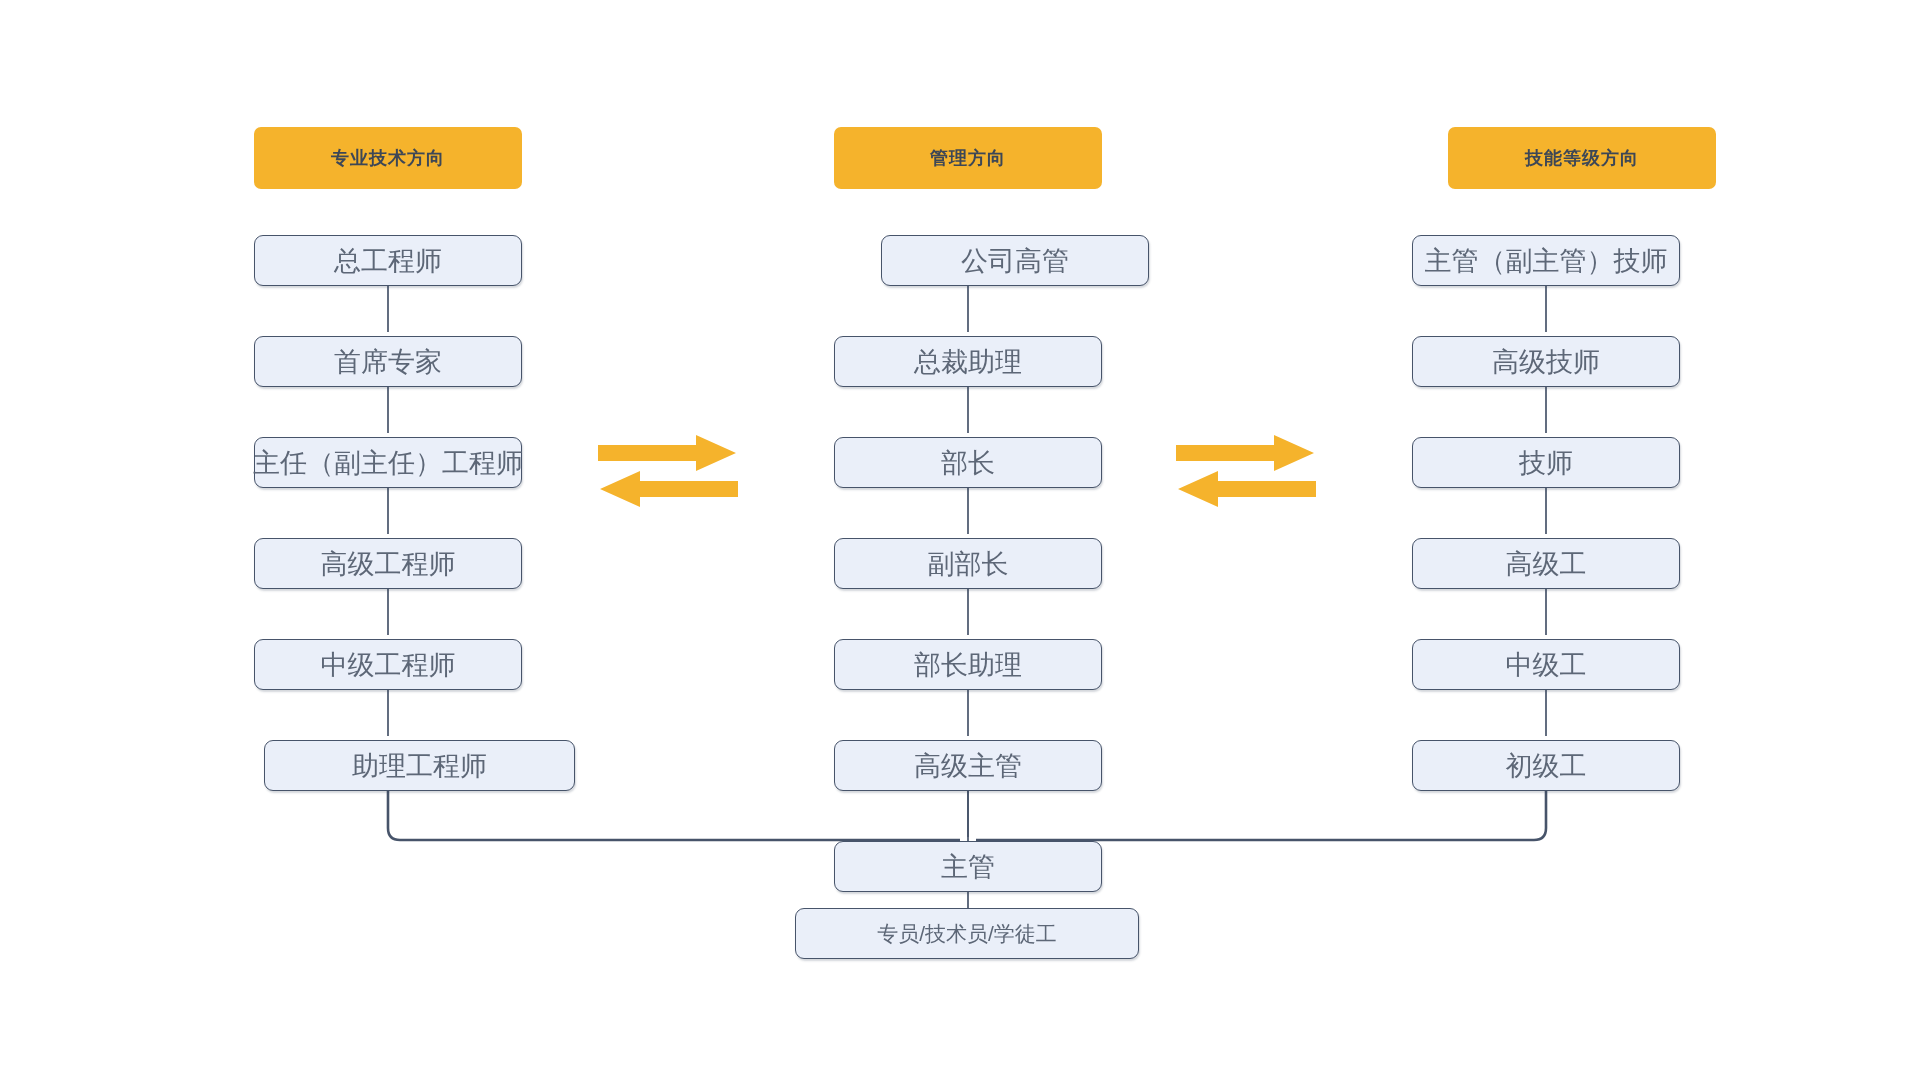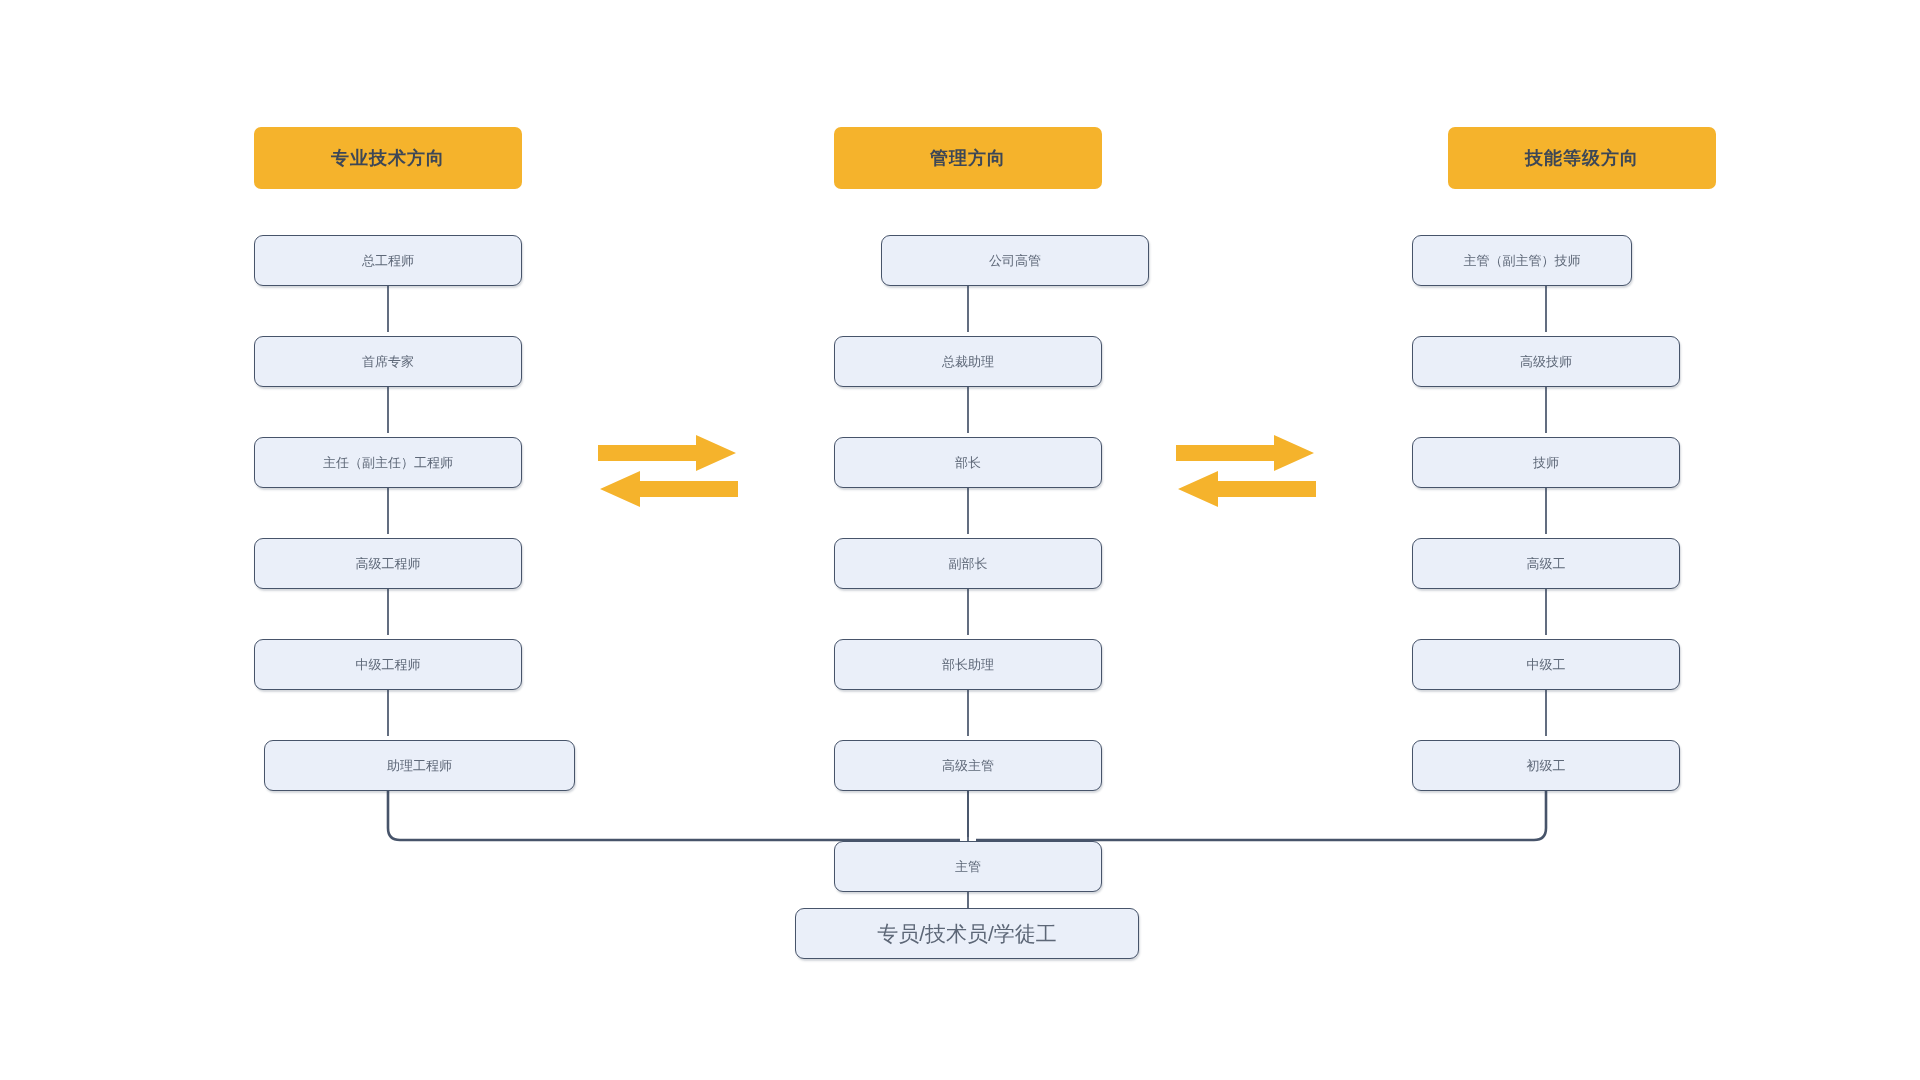--- a/index.html
+++ b/index.html
@@ -61,21 +61,21 @@
   }
 
   .node-box {
     position: absolute;
     box-sizing: border-box;
     height: 51px;
     border: 1.6px solid #47546a;
     border-radius: 9px;
     background: #eaeff9;
     color: #5d6777;
-    font-size: 13px;
+    font-size: 27px;
     display: flex;
     align-items: center;
     justify-content: center;
     white-space: nowrap;
     box-shadow: 1px 2px 2px rgba(60, 72, 95, 0.22);
   }
 
   .node-box.bottom-node {
     font-size: 21px;
   }
@@ -140,21 +140,21 @@
     <div class="node-box" style="left:254px; top:740px; width:311px;margin-left:10px;">助理工程师</div>
 
     <div class="node-box" style="left:834px; top:235px; width:268px;margin-left:47px;">公司高管</div>
     <div class="node-box" style="left:834px; top:336px; width:268px;">总裁助理</div>
     <div class="node-box" style="left:834px; top:437px; width:268px;">部长</div>
     <div class="node-box" style="left:834px; top:538px; width:268px;">副部长</div>
     <div class="node-box" style="left:834px; top:639px; width:268px;">部长助理</div>
     <div class="node-box" style="left:834px; top:740px; width:268px;">高级主管</div>
     <div class="node-box" style="left:834px; top:841px; width:268px;">主管</div>
 
-    <div class="node-box" style="left:1412px; top:235px; width:220px;">主管（副主管）技师</div>
+    <div class="node-box" style="left:1412px; top:235px; width:268px;">主管（副主管）技师</div>
     <div class="node-box" style="left:1412px; top:336px; width:268px;">高级技师</div>
     <div class="node-box" style="left:1412px; top:437px; width:268px;">技师</div>
     <div class="node-box" style="left:1412px; top:639px; width:268px;">中级工</div>
     <div class="node-box" style="left:1412px; top:538px; width:268px;">高级工</div>
     <div class="node-box" style="left:1412px; top:740px; width:268px;">初级工</div>
 
     <div class="node-box bottom-node" style="left:795px; top:908px; width:344px;">专员/技术员/学徒工</div>
 
     <div class="arrow-group" style="left:598px; top:435px;">
       <svg width="140" height="72" viewBox="0 0 140 72">

